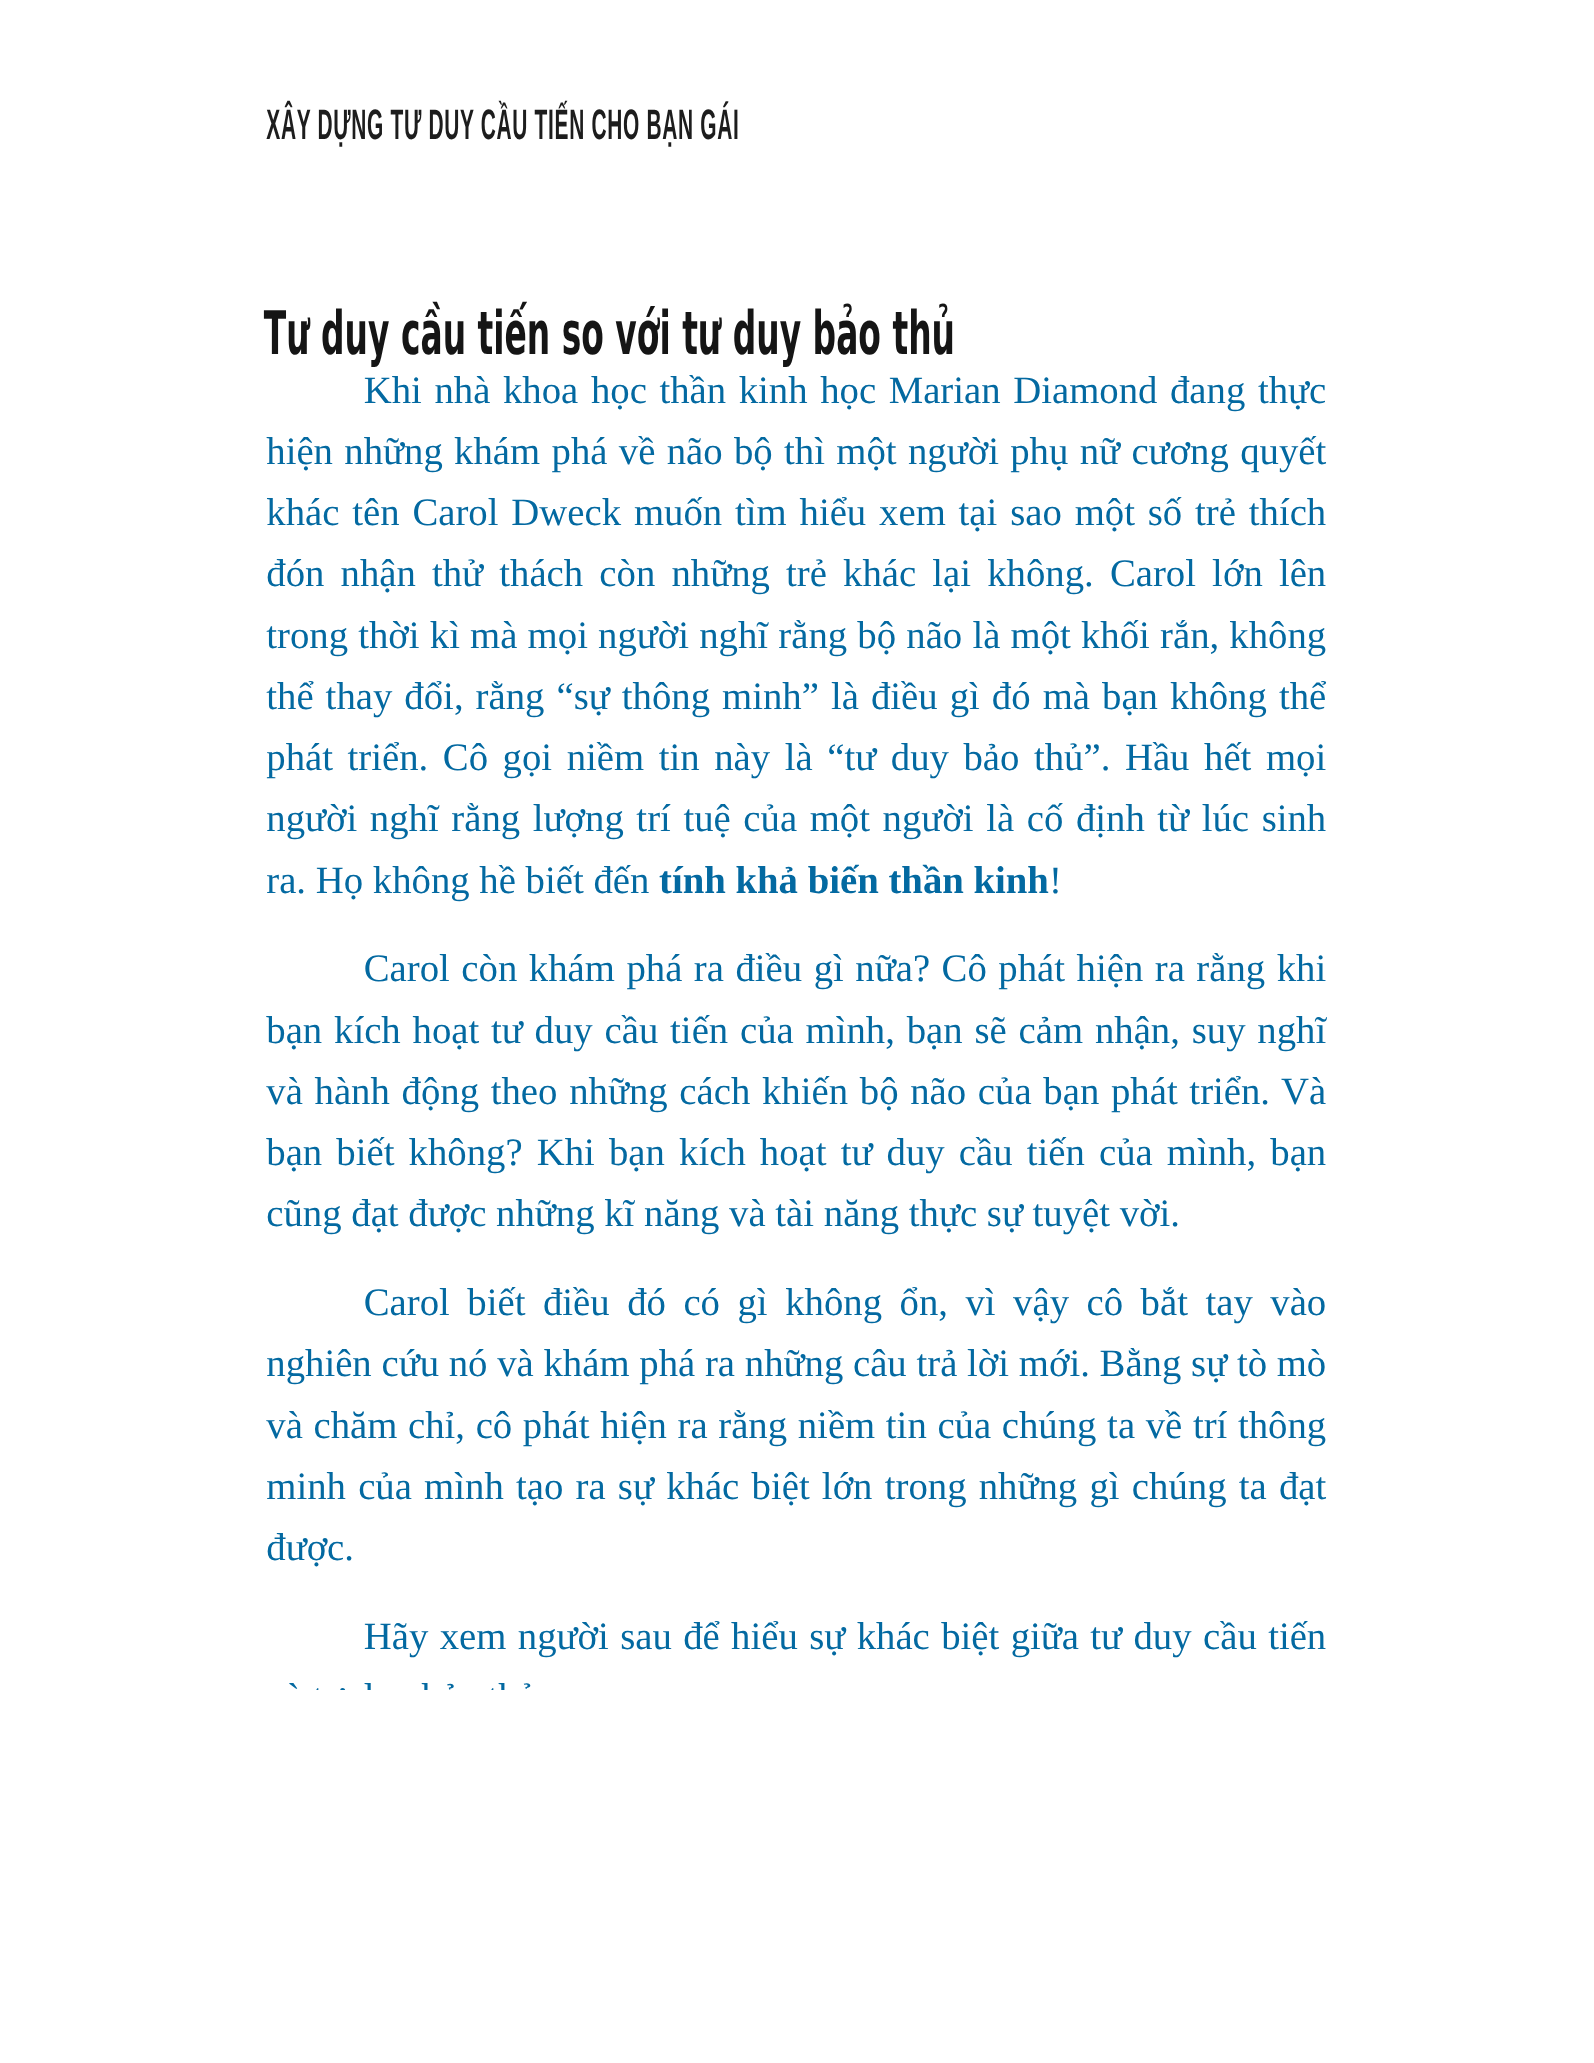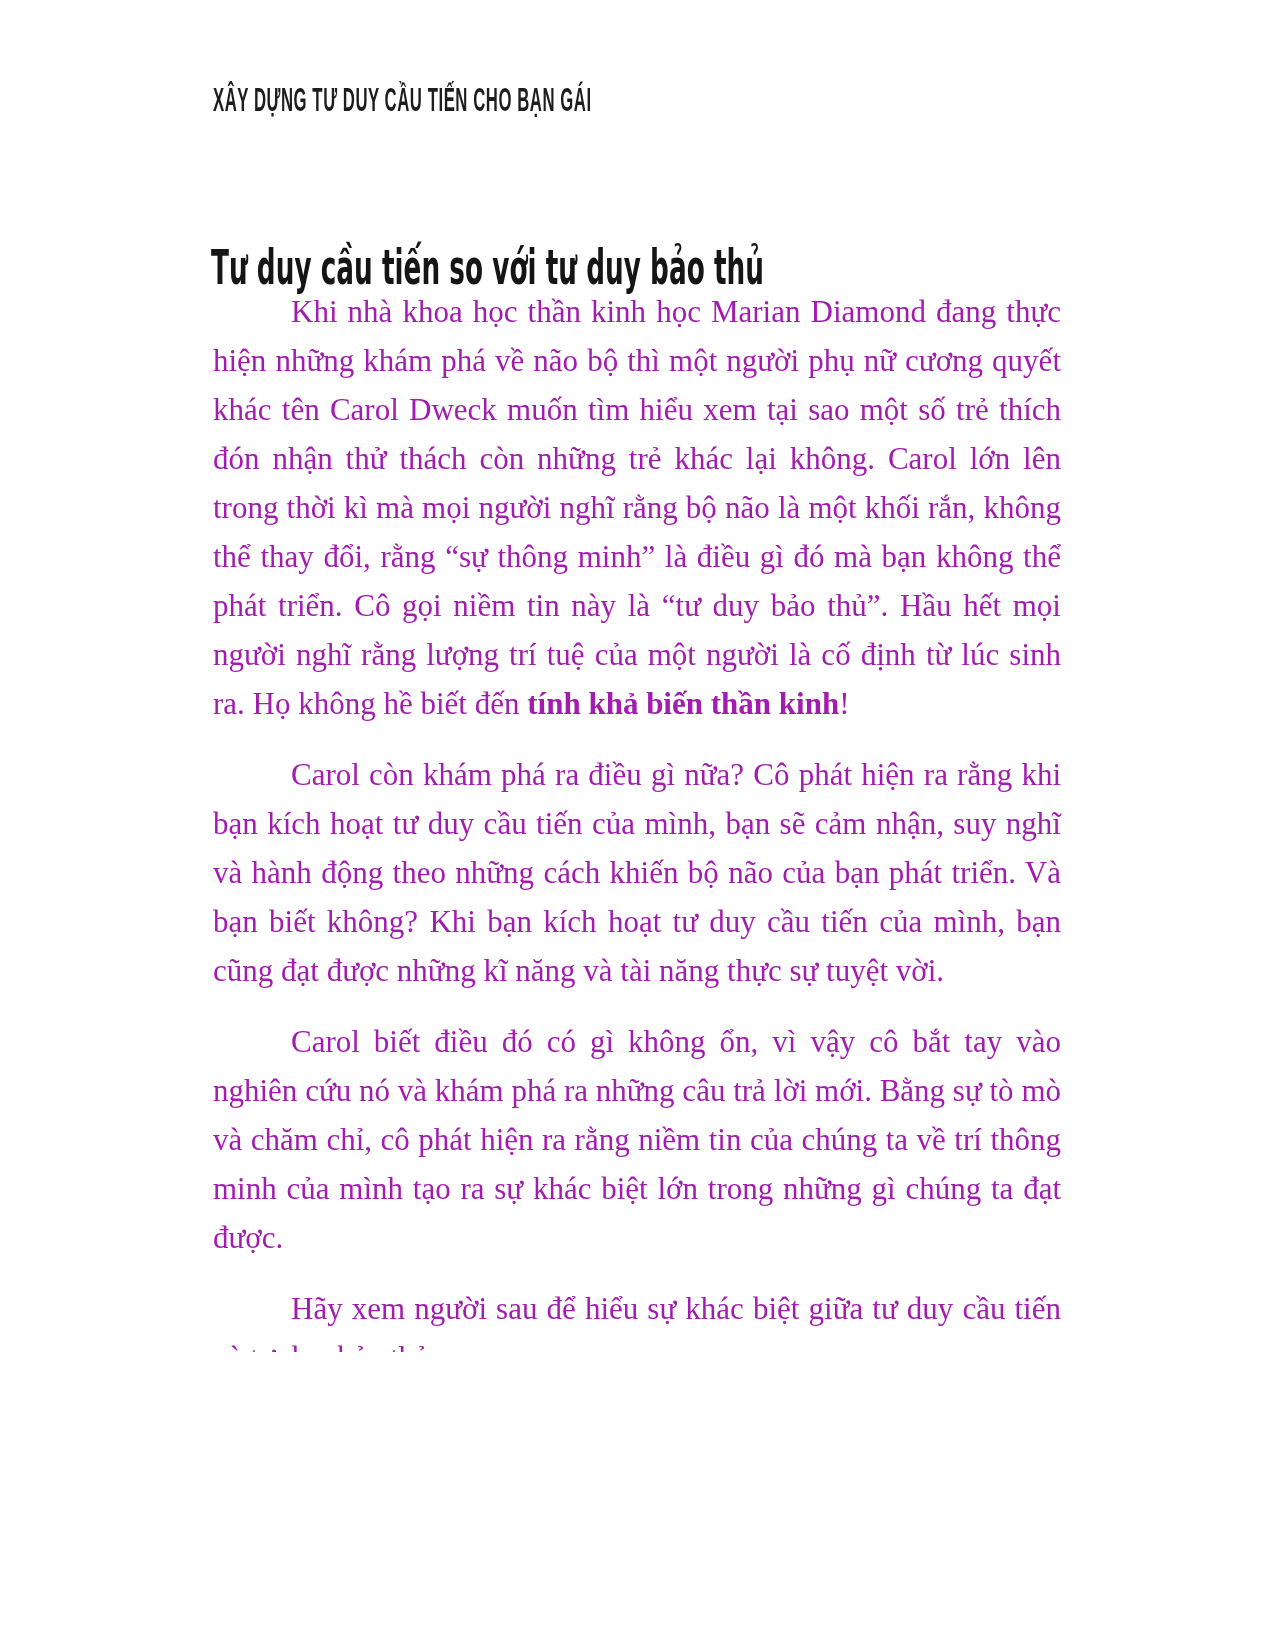--- a/index.html
+++ b/index.html
@@ -46,21 +46,21 @@
     left: 213px;
     top: 287px;
     width: 848px;
   }
   .para {
     margin: 0 0 22px 0;
     font-size: 31px;
     line-height: 49px;
     text-align: justify;
     text-indent: 78px;
-    color: #a21caf;
+    color: #0369a1;
   }
   .para:last-child { margin-bottom: 0; }
   .para .bold { font-weight: 700; }
   .page-number {
     position: absolute;
     left: 213px;
     top: 1539px;
     font-size: 30px;
     line-height: 49px;
     color: #1b1b1b;

